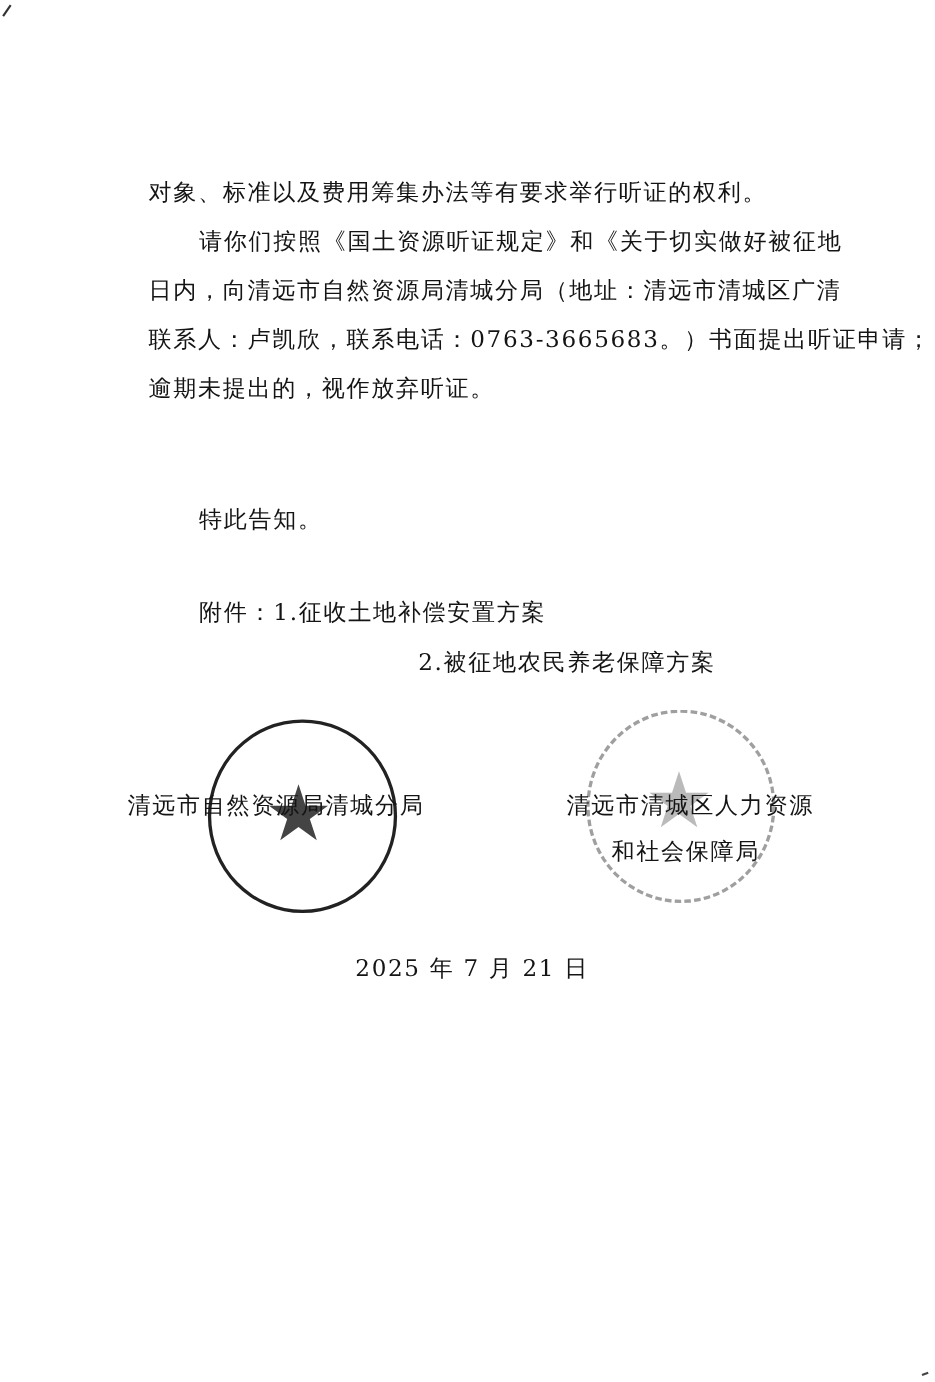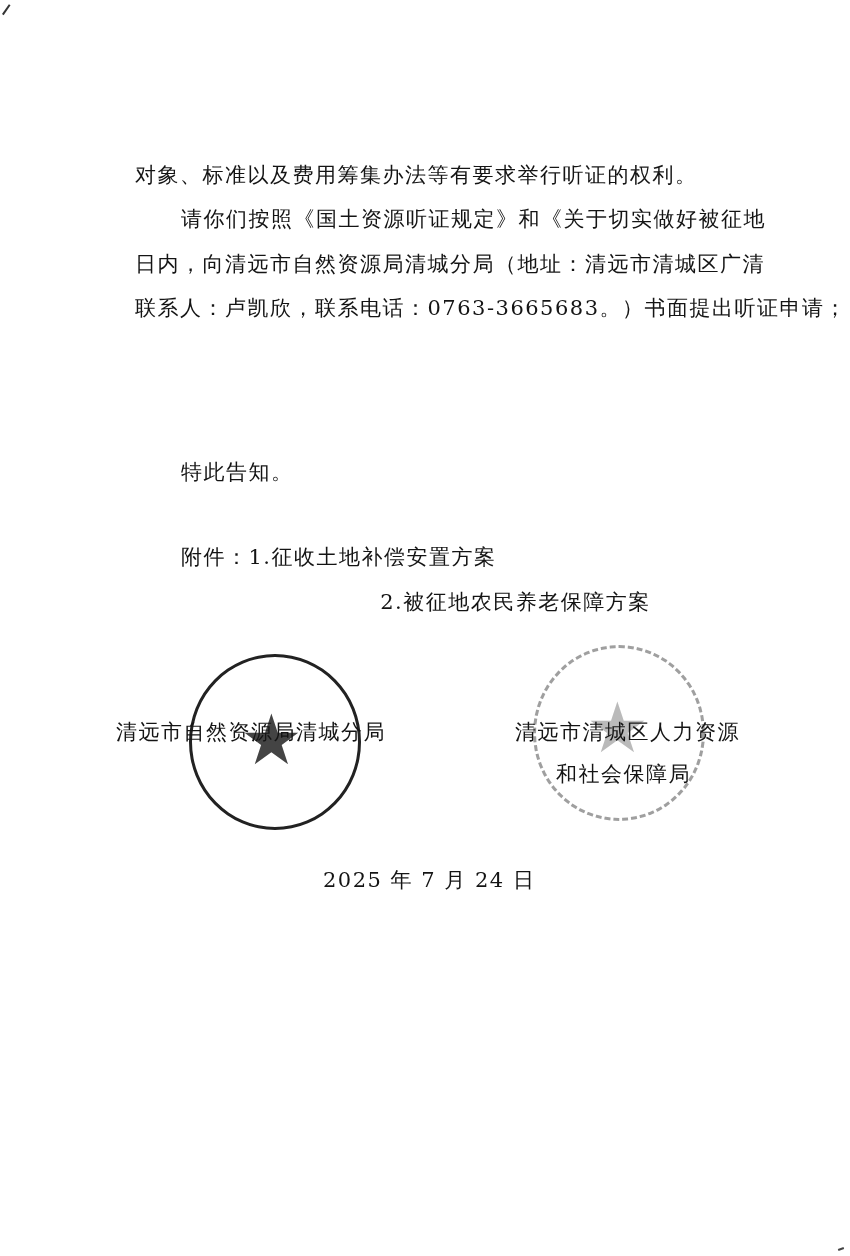--- a/index.html
+++ b/index.html
@@ -30,20 +30,21 @@
 <div class="corner-mark-br"></div>
 
 <div class="para" style="top:153px;">
   <span class="line">对象、标准以及费用筹集办法等有要求举行听证的权利。</span>
 </div>
 
 <div class="para" style="top:197px;">
   <span class="line indent">请你们按照《国土资源听证规定》和《关于切实做好被征地</span>
   <span class="line">日内，向清远市自然资源局清城分局（地址：清远市清城区广清</span>
   <span class="line">联系人：卢凯欣，联系电话：0763-3665683。）书面提出听证申请；</span>
+  <span class="line">逾期未提出的，视作放弃听证。</span>
 </div>
 
 <div class="para" style="top:450px;">
   <span class="line indent">特此告知。</span>
 </div>
 
 <div class="para" style="top:535px;">
   <span class="line indent"><span>附件：</span><span>1.征收土地补偿安置方案</span></span>
   <span class="line" style="padding-left:111px;text-align:center;"><span>2.被征地农民养老保障方案</span></span>
 </div>
@@ -58,13 +59,13 @@
 <div class="sig" style="left:116px; top:718px;text-align:center;">
   <span>清远市自然资源局清城分局</span>
 </div>
 <div class="sig" style="left:515px; top:718px;">
   <span>清远市清城区人力资源</span>
 </div>
 <div class="sig" style="left:556px; top:760px;">
   <span>和社会保障局</span>
 </div>
 
-<div class="date">2025 年 7 月 24 日</div>
+<div class="date">2025 年 7 月 21 日</div>
 
 </body></html>

